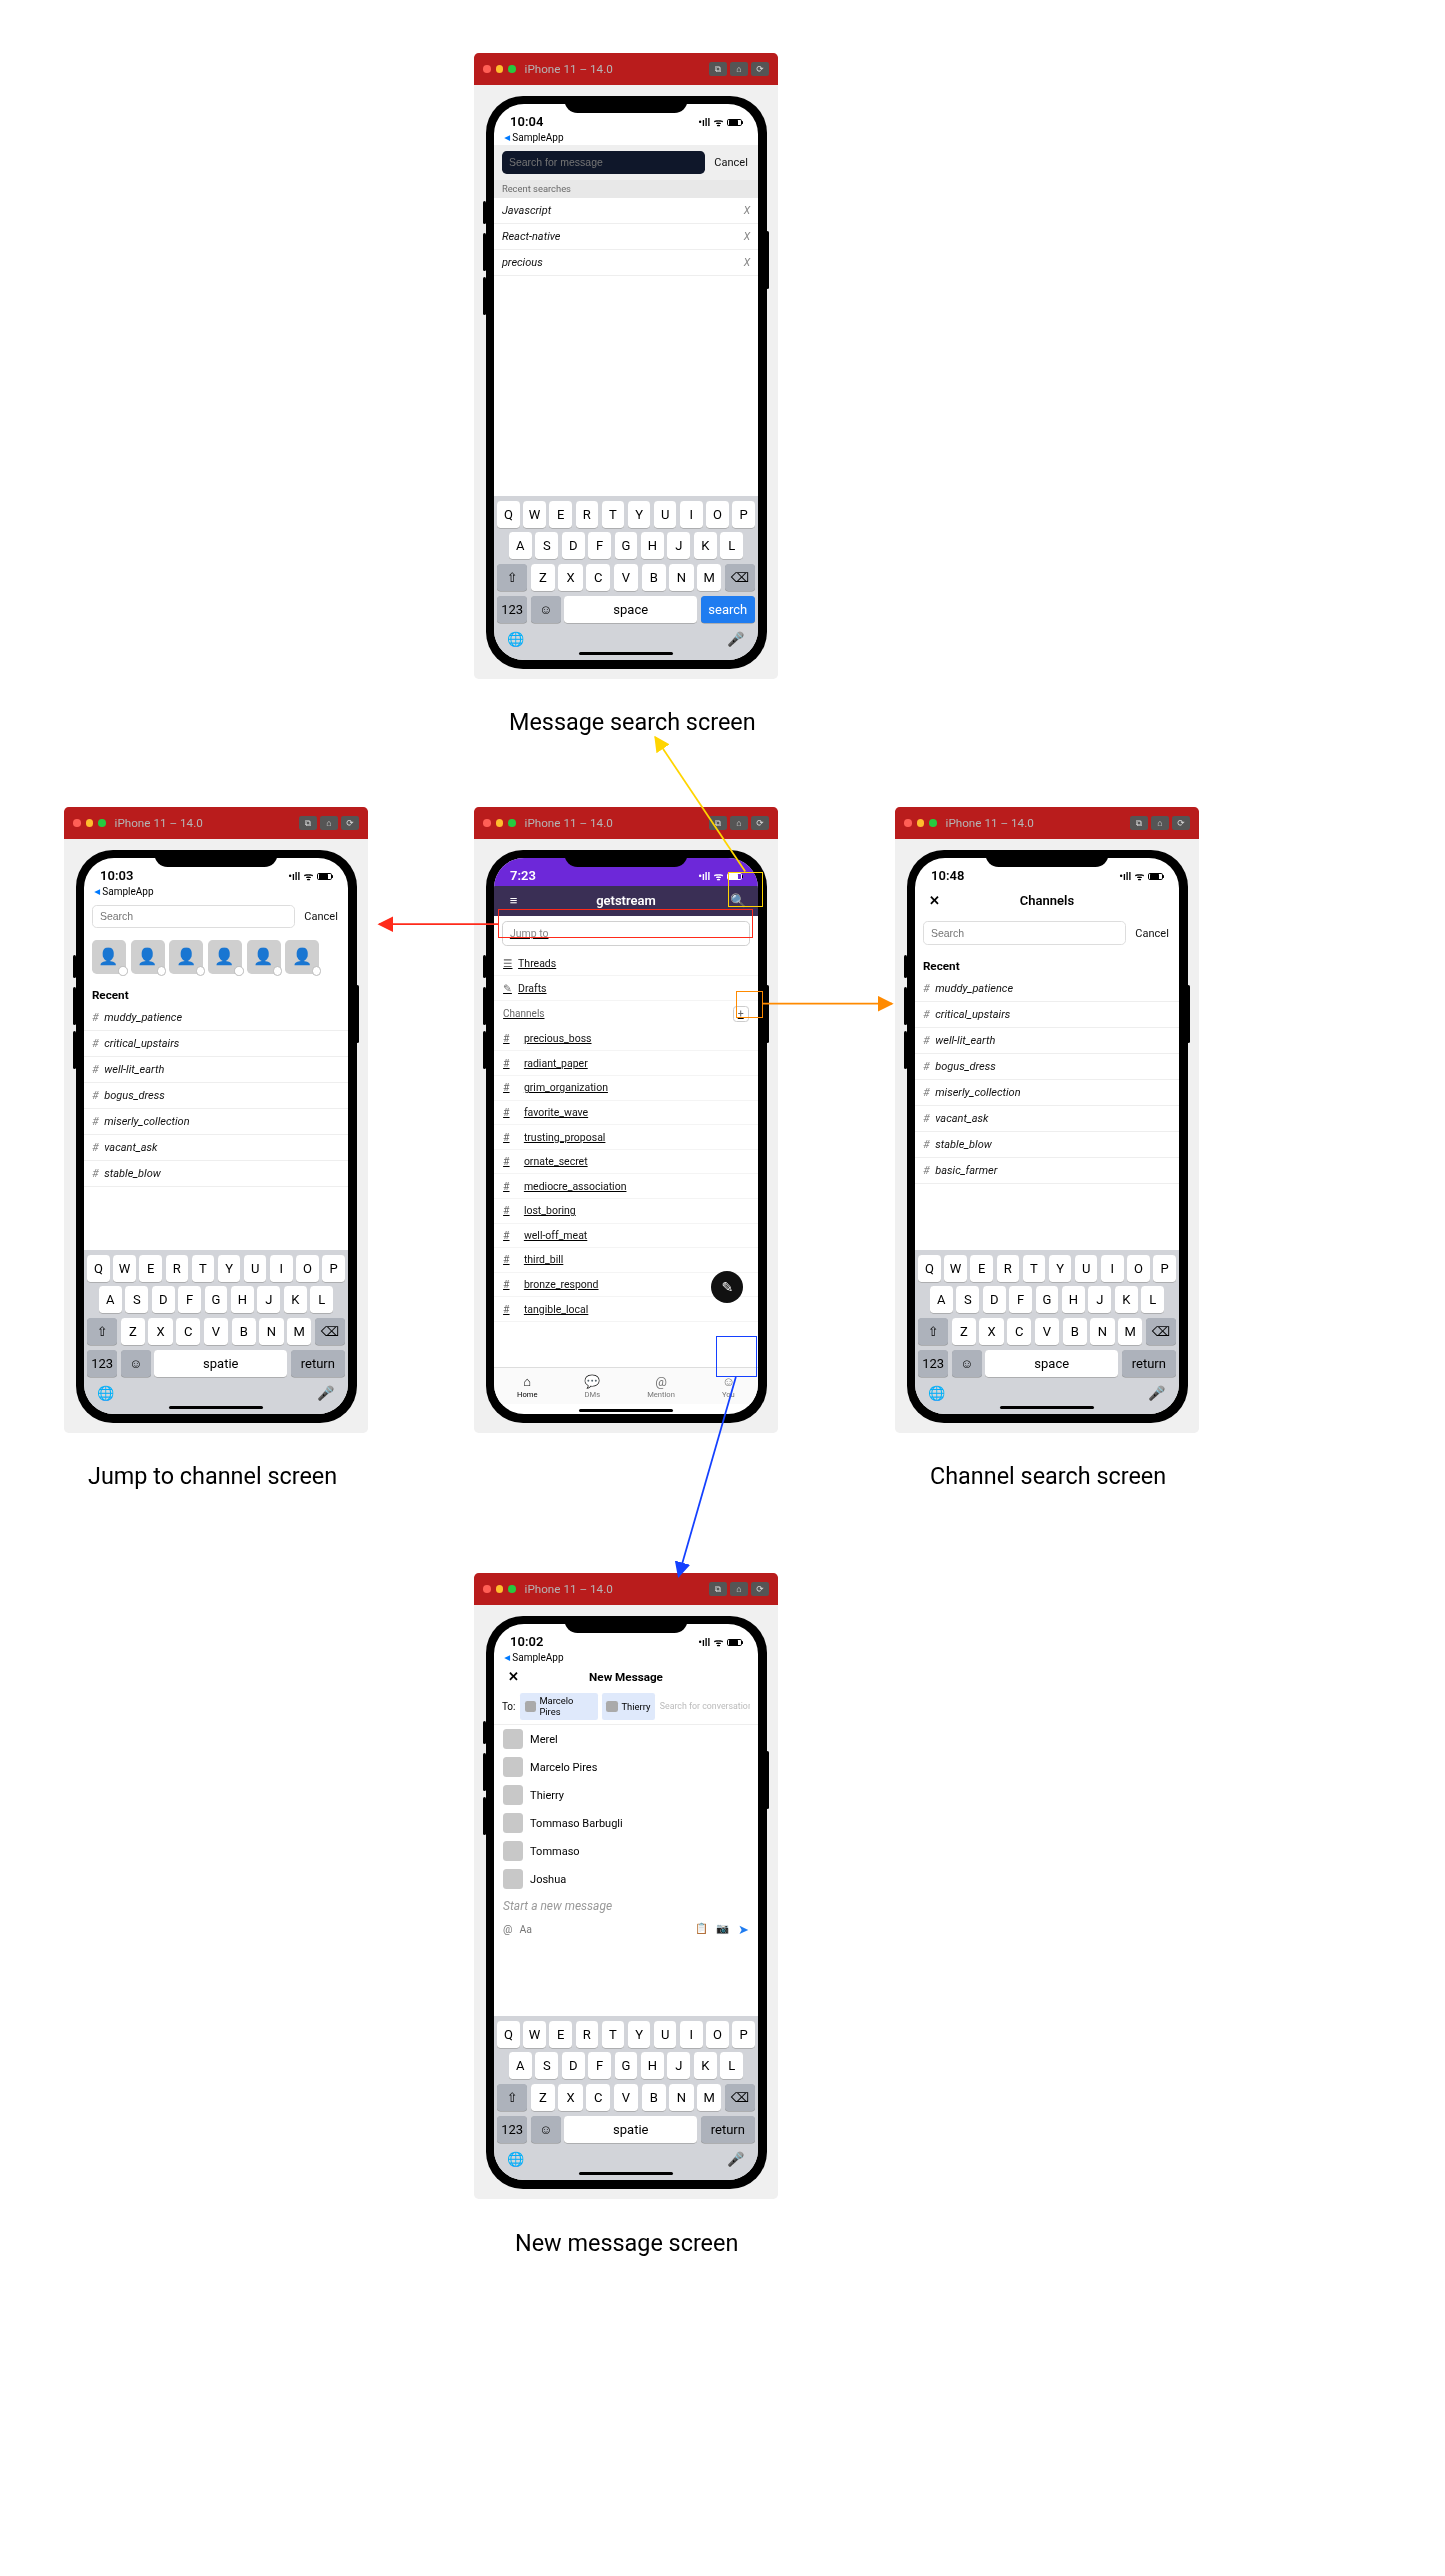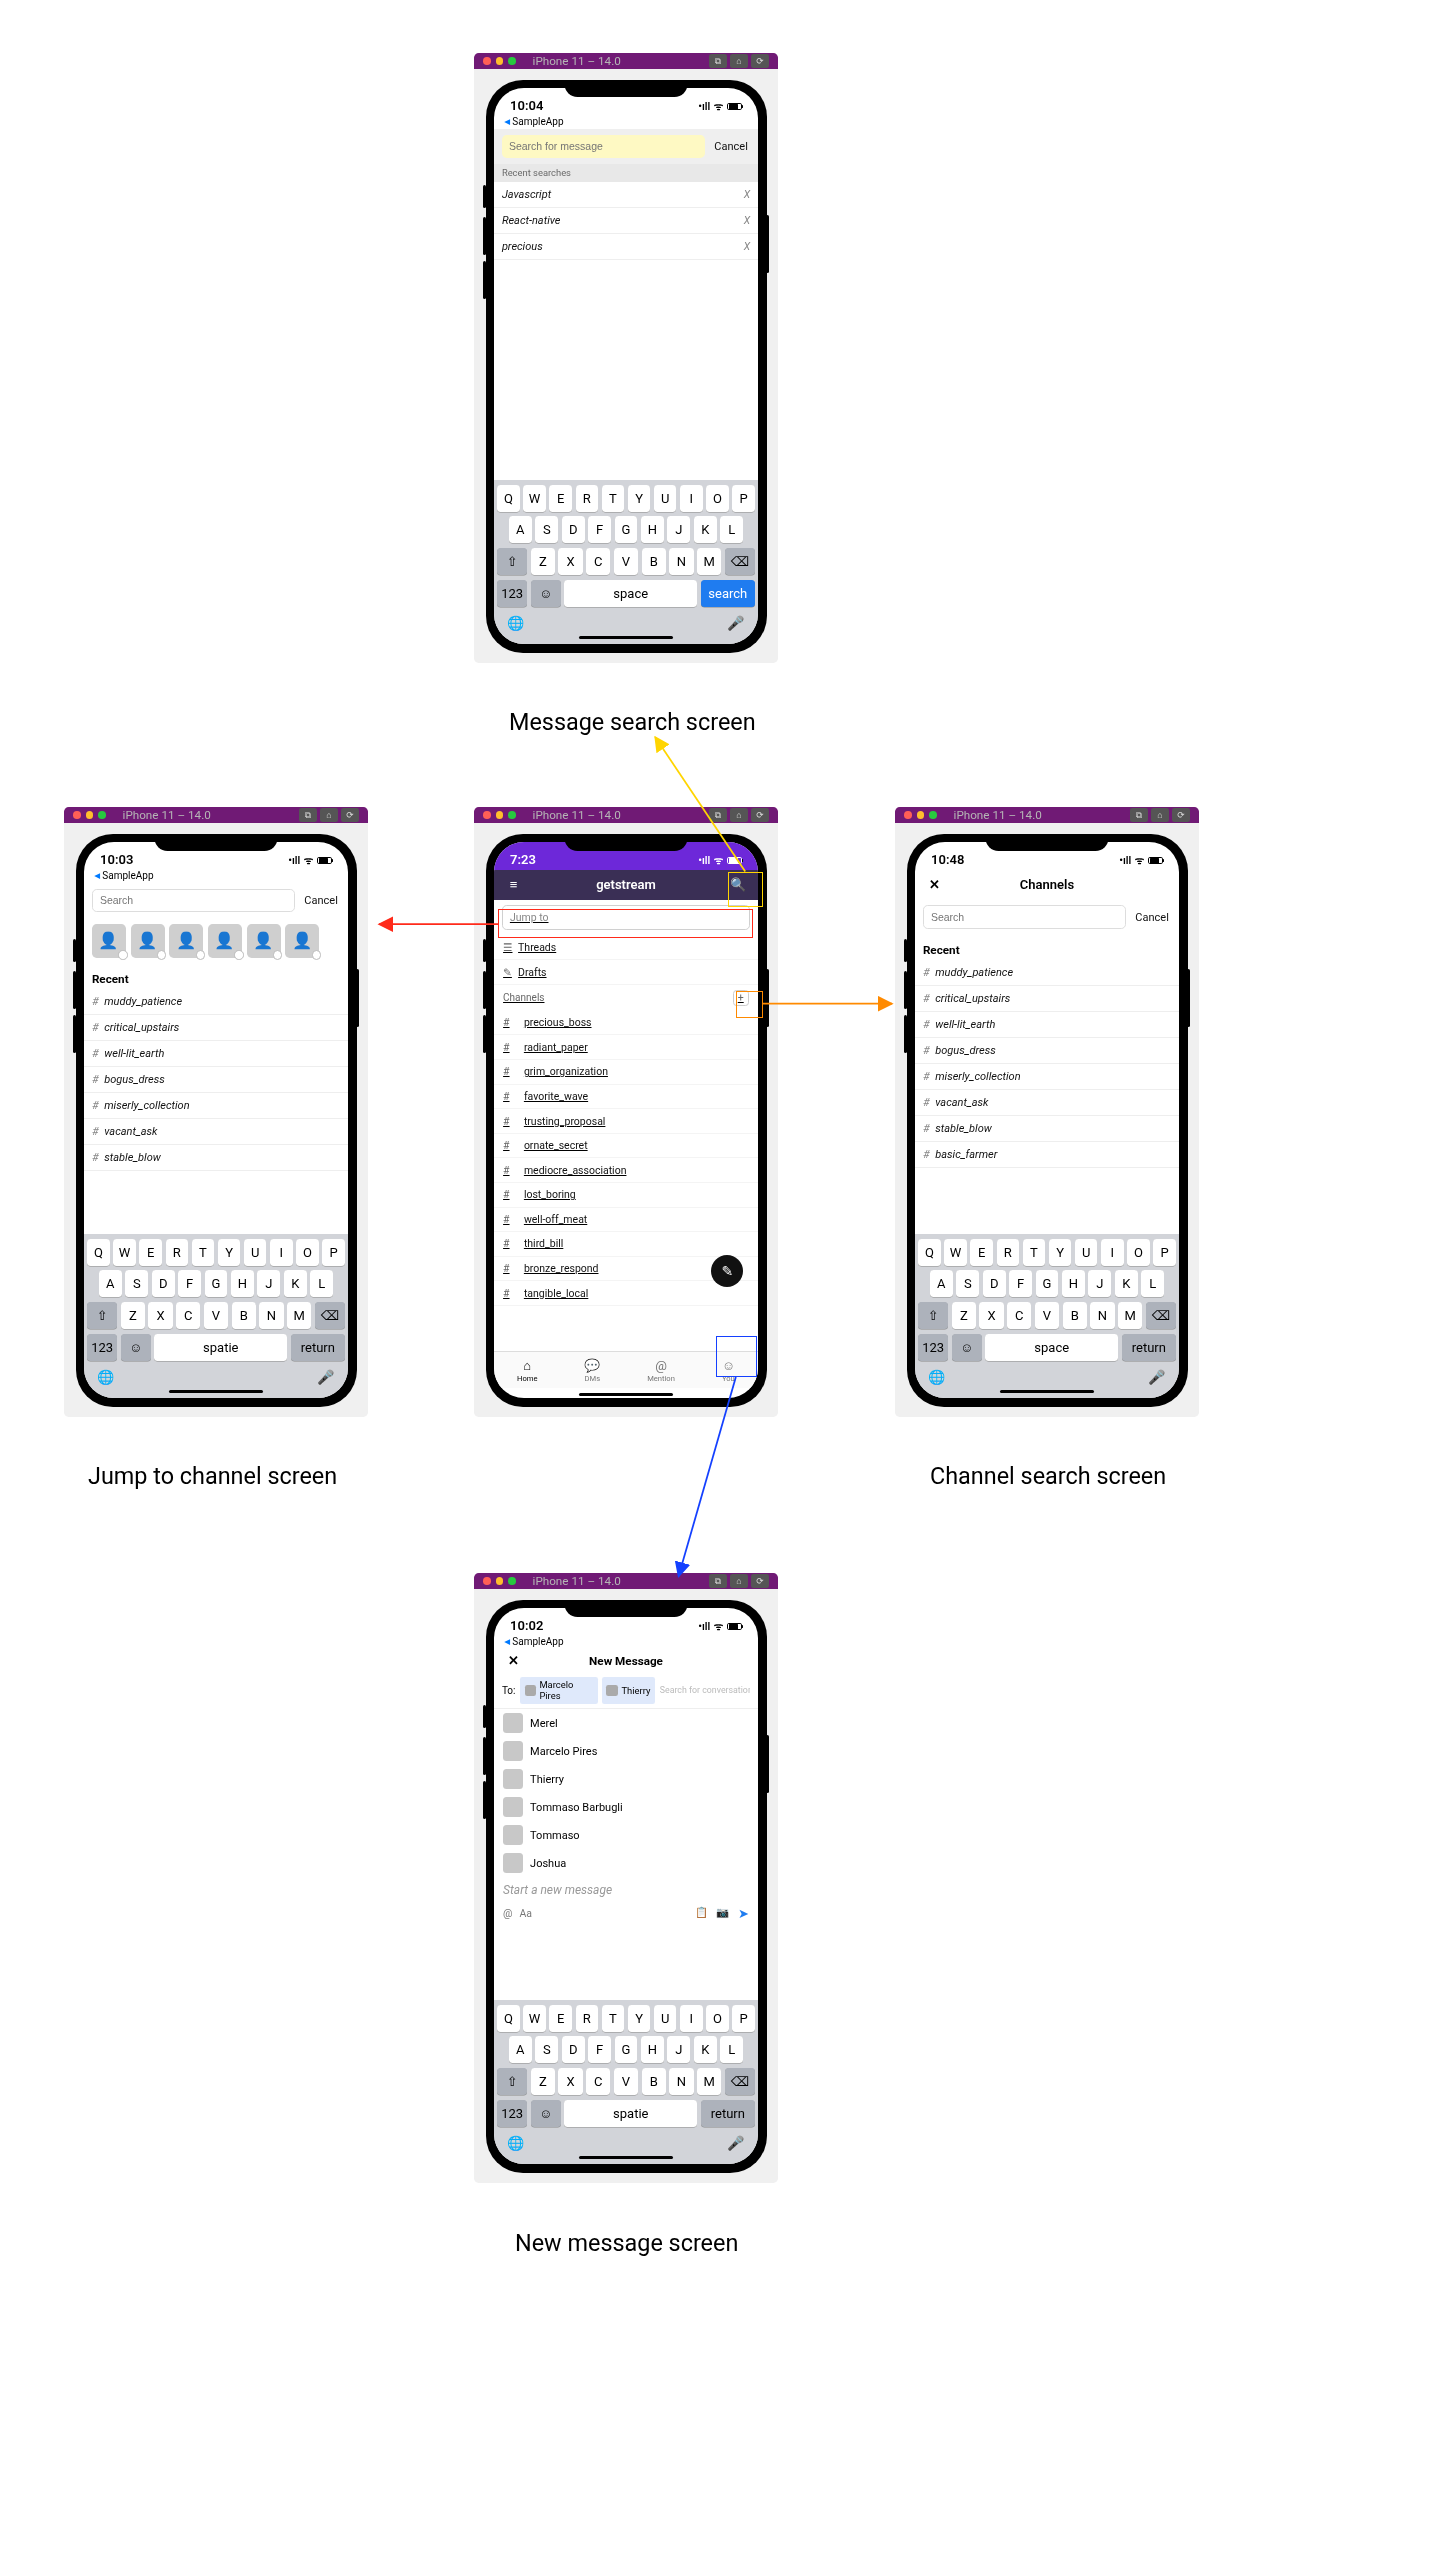--- a/index.html
+++ b/index.html
@@ -2,21 +2,21 @@
 <html style="font-size:9.4px"><head>
 <meta charset="utf-8">
 <style>
   * { box-sizing: border-box; margin: 0; padding: 0; }
   body { font-family: -apple-system, BlinkMacSystemFont, "Segoe UI", Roboto, Helvetica, Arial, sans-serif; background: #fff; width: 1446px; height: 2576px; position: relative; }
 
   .canvas { position: relative; width: 1446px; height: 2576px; }
 
   
   .sim-window { position: absolute; width: 304px; }
-  .sim-titlebar { background:#701a75; color:#bfbfbf; font-size:13px; height:16px; display:flex; align-items:center; padding:0 9.4px; border-radius:4.7px 4.7px 0 0; gap:17px; }
+  .sim-titlebar { background:#b91c1c; color:#bfbfbf; font-size:13px; height:32px; display:flex; align-items:center; padding:0 9.4px; border-radius:4.7px 4.7px 0 0; gap:9px; }
   .traffic { display:flex; gap:4.7px; align-items:center; }
   .traffic span { width:7.6px; height:7.6px; border-radius:50%; }
   .tl-close{background:#ff5f56;} .tl-min{background:#ffbd2e;} .tl-max{background:#27c93f;}
   .sim-title { flex:1; font-size:11.7px; color:#b5b5b5; }
   .sim-actions { display:flex; gap:3.5px; }
   .sim-act { width:17.5px; height:14px; background:#555; border-radius:2.3px; display:flex; align-items:center; justify-content:center; color:#ddd; font-size:8.8px; }
   .sim-body { background:#f0f0f0; padding:10.5px; border-radius:0 0 4.7px 4.7px; display:flex; justify-content:center; }
 
   
   .phone {
@@ -46,21 +46,21 @@
   .backrow { font-size:10px; color:#000; padding:0 10.5px 2.3px; display:flex; align-items:center; gap:2.3px;}
   .backrow::before{content:"◀"; font-size:7.6px; color:#007aff;}
 
   .navbar { height:30px; display:flex; align-items:center; justify-content:space-between; padding:0 10.5px; font-size:13px; font-weight:600;}
   .navbar.dark { background:#3a2f55; color:#fff; }
   .navbar .title { flex:1; text-align:center; font-size:13px;}
   .navbar .iconbtn { width:18.7px; height:18.7px; display:flex; align-items:center; justify-content:center; font-size:13px; border-radius:3.5px;}
 
   .searchbar { padding:5.8px 8.2px; display:flex; gap:7px; align-items:center; background:#efefef;}
   .searchbar.white{background:#fff;}
-  .searchbar input { flex:1; height:23.4px; border:none; border-radius:4.7px; padding:0 7px; font-size:10.5px; background:#fef9c3; color:#888;}
+  .searchbar input { flex:1; height:23.4px; border:none; border-radius:4.7px; padding:0 7px; font-size:10.5px; background:#0f172a; color:#888;}
   .searchbar .cancel { font-size:11px; color:#111; background:none; padding:0 2.3px;}
 
   .section-label { background:#e8e8e8; color:#6a6a6a; font-size:9.4px; padding:3.5px 8.2px; }
   ul.plain { list-style:none; }
   ul.plain li { display:flex; align-items:center; height:26px; padding:0 8.2px; border-bottom:0.6px solid #eee; font-size:11px; color:#111;font-style:italic;}
   ul.plain li .rm { margin-left:auto; color:#888; font-size:10.5px; }
   .hash{color:#888; margin-right:5.8px;}
 
   .sub-list li { height:23.4px; font-size:10.5px; }
 

